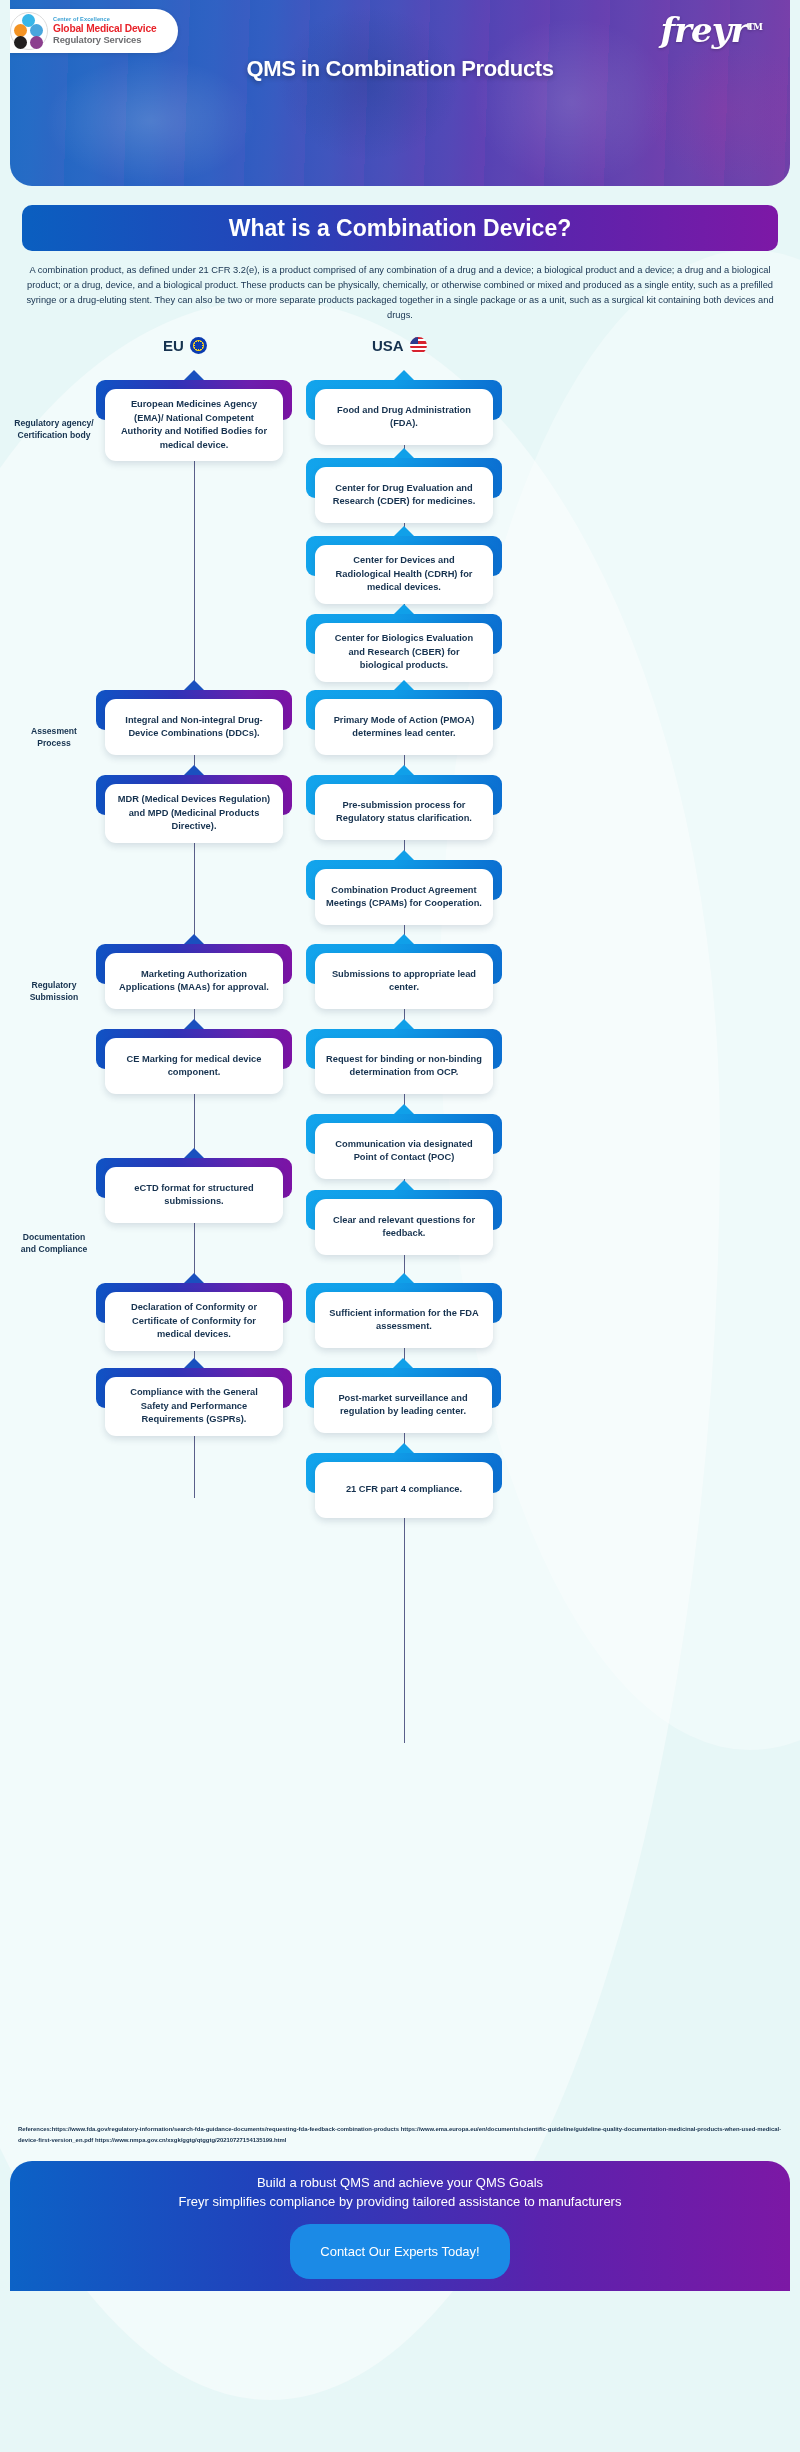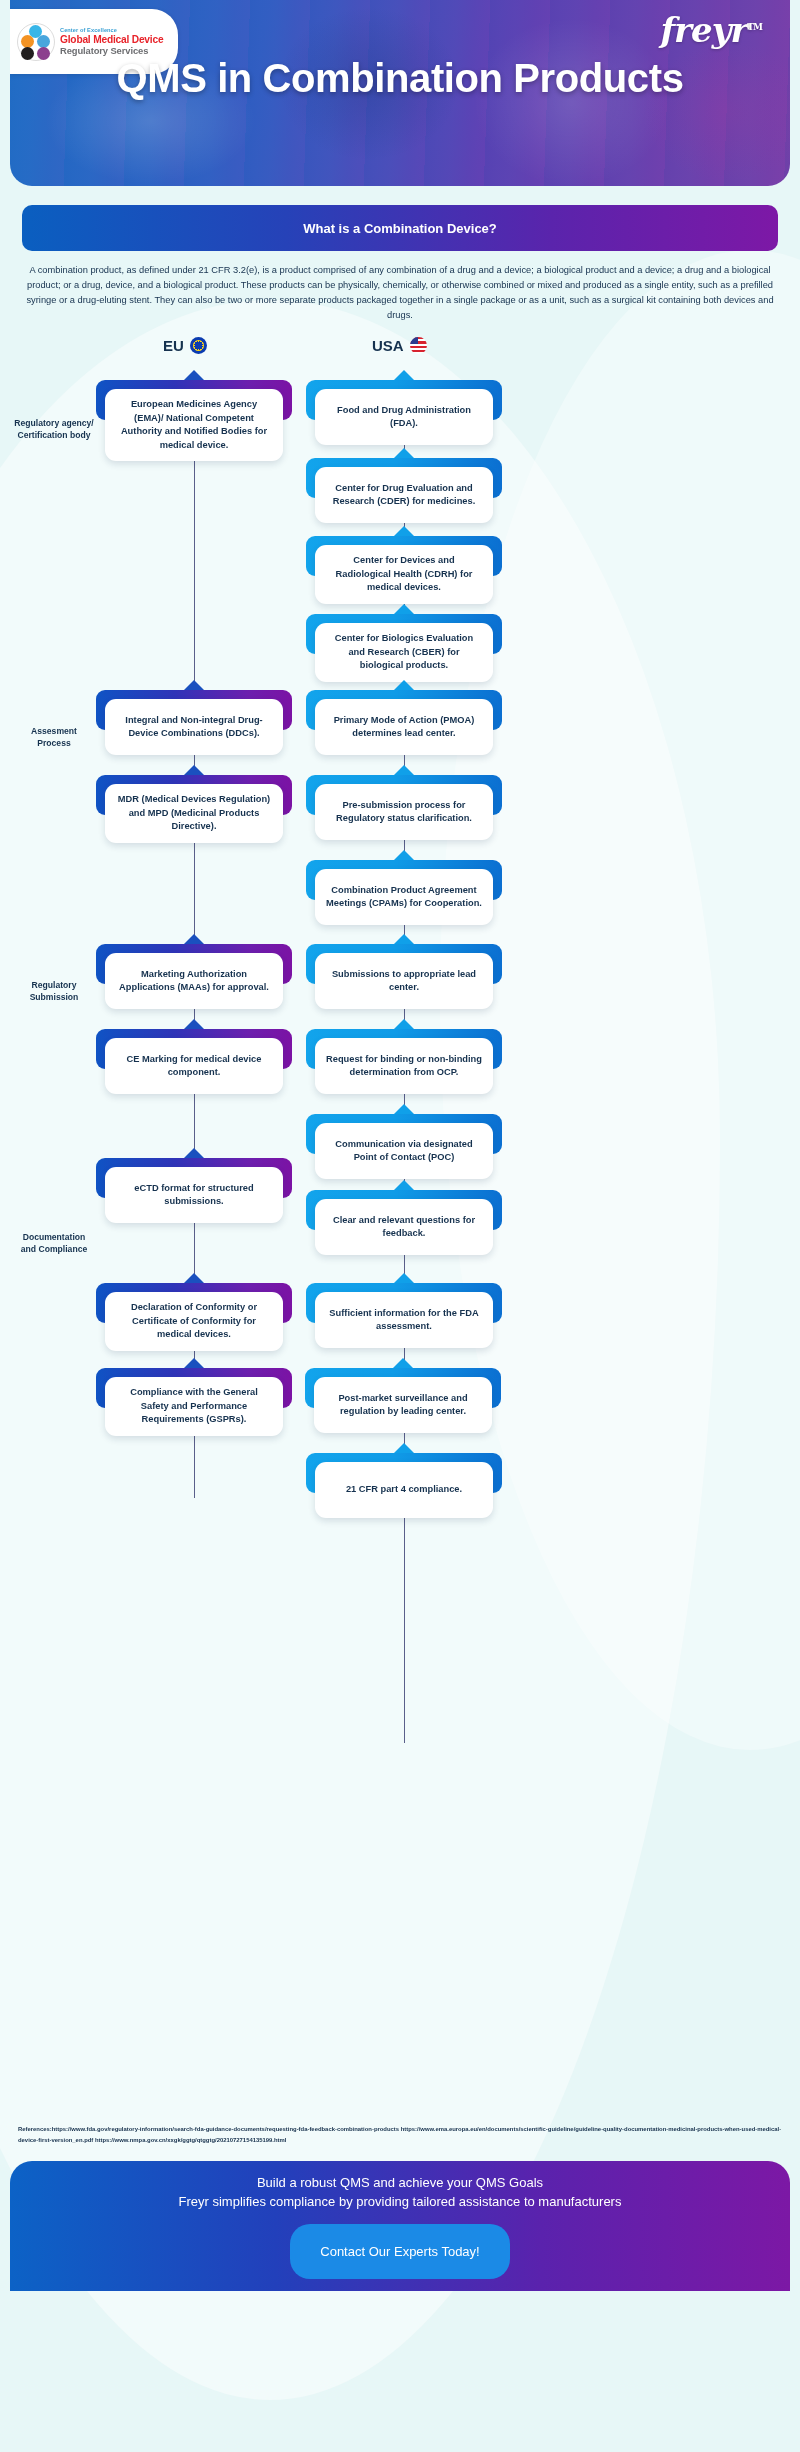--- a/index.html
+++ b/index.html
@@ -59,27 +59,26 @@
     background:
       radial-gradient(ellipse 150px 90px at 18% 65%, rgba(255,255,255,0.16), transparent 70%),
       radial-gradient(ellipse 130px 110px at 46% 45%, rgba(20,50,120,0.25), transparent 70%),
       radial-gradient(ellipse 140px 120px at 72% 55%, rgba(255,255,255,0.12), transparent 70%),
       radial-gradient(ellipse 120px 100px at 92% 60%, rgba(160,60,160,0.25), transparent 70%);
   }
 
   .logo-pill {
     position: absolute;
     left: 0; top: 9px;
-    height: 65px;
+    height: 44px;
     width: 168px;
     background: #fff;
     border-radius: 0 26px 26px 0;
     display: flex;
     align-items: center;
-    padding-left: 7px;
     z-index: 4;
     box-shadow: 0 1px 4px rgba(0,0,0,.12);
   }
   .logo-mark {
     width: 38px; height: 38px;
     position: relative;
     flex: 0 0 38px;
     border-radius: 50%;
     border: 1px solid #dcdcdc;
     margin-right: 5px;
@@ -111,38 +110,38 @@
     text-shadow: 0 1px 3px rgba(0,0,0,.25);
   }
   .freyr-logo sup { font-size: 9px; vertical-align: super; font-style: normal;}
 
   .hero-title {
     position: absolute;
     left: 0; right: 0;
     top: 56px;
     text-align: center;
     color: #fff;
-    font-size: 40px;
+    font-size: 22px;
     font-weight: 800;
     letter-spacing: -.4px;
     z-index: 4;
     text-shadow: 0 2px 5px rgba(0,0,0,.3);
   }
 
   
   .banner {
     margin: 19px 22px 0 22px;
     height: 46px;
     border-radius: 10px;
     background: linear-gradient(90deg,#0a5fc0 0%,#2642b8 35%,#5a24ac 70%,#7d18a6 100%);
     display: flex;
     align-items: center;
     justify-content: center;
     color: #fff;
-    font-size: 13px;
+    font-size: 23px;
     font-weight: 700;
     position: relative;
     z-index: 2;
   }
 
   .intro {
     margin: 12px 18px 0 18px;
     text-align: center;
     color: #16324f;
     font-size: 9.3px;

